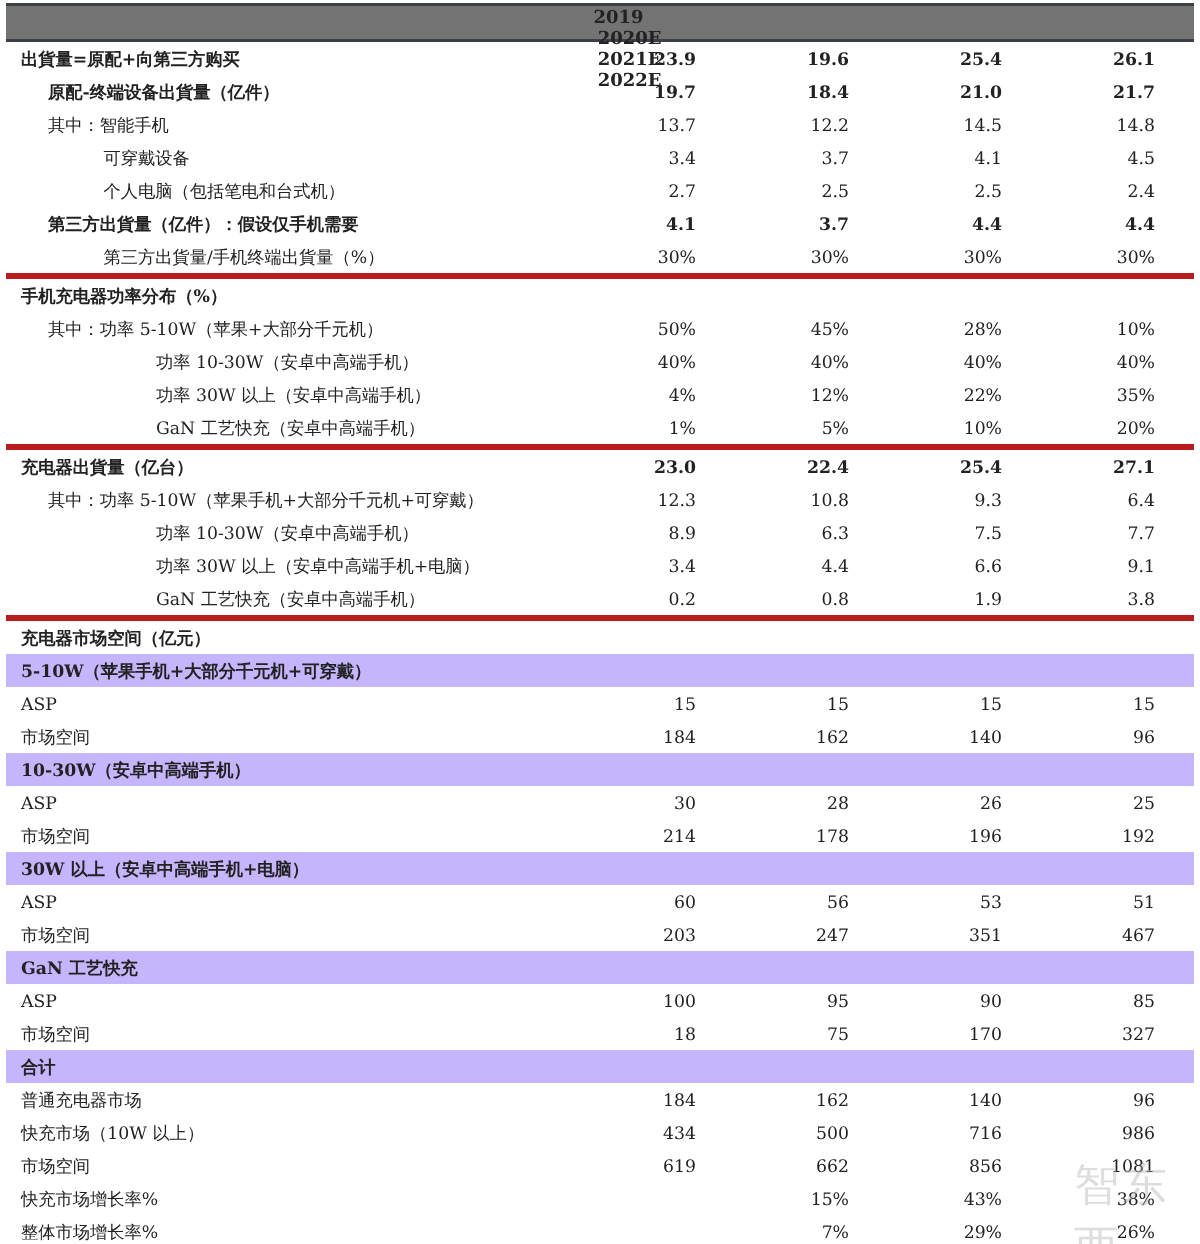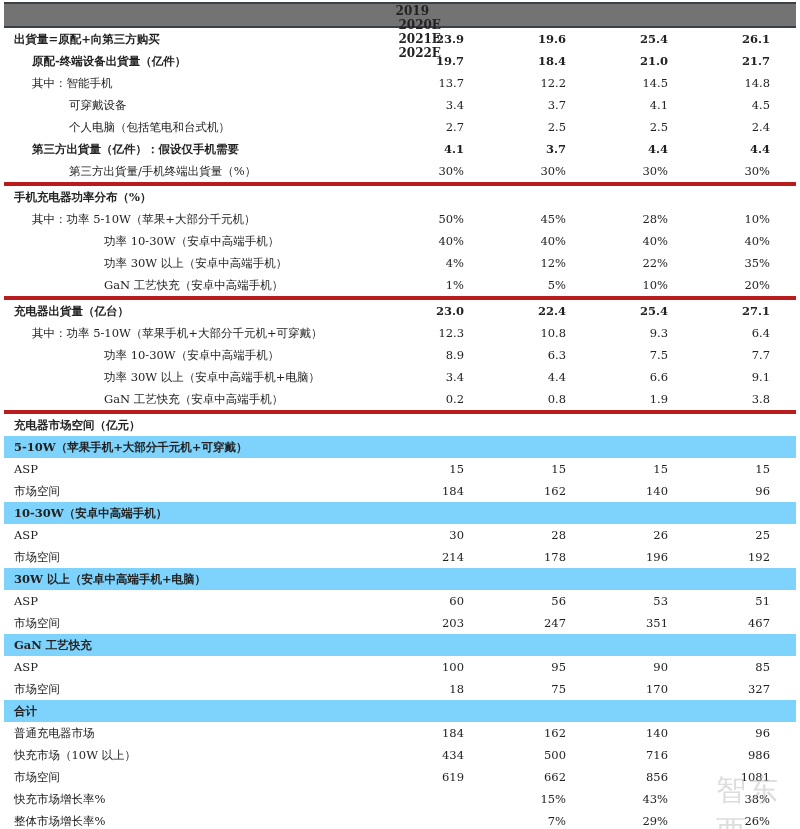--- a/index.html
+++ b/index.html
@@ -1,21 +1,21 @@
 <!DOCTYPE html>
 <html><head>
 <meta charset="utf-8">
 <style>
   html, body { margin: 0; padding: 0; background: #ffffff; }
   body { width: 800px; height: 829px; overflow: hidden; font-family: "DejaVu Serif", "Liberation Serif", serif; color: #222; }
   .table { position: absolute; left: 4px; top: 2px; width: 792px; }
   .hdr { height: 22px; background: #737373; border-top: 2px solid #3a3f48; border-bottom: 2px solid #3a3f48; display: flex; align-items: center; font-weight: bold; font-size: 12px; flex-direction: column; }
   .row { height: 22px; display: flex; align-items: center; font-size: 11.5px; }
   .row.sec { border-top: 4px solid #b91c1c; }
-  .row.band { background: #7dd3fc; }
+  .row.band { background: #c4b5fd; }
   .row.bold { font-weight: bold; }
   .lbl { width: 392px; padding-left: 10px; box-sizing: border-box; white-space: nowrap; overflow: hidden; }
   .lbl.i1 { padding-left: 28px; }
   .lbl.i2 { padding-left: 65px; }
   .lbl.i3 { padding-left: 100px; }
   .c { width: 100px; text-align: right; box-sizing: border-box; padding-right: 10px; }
   .c.c1 { width: 78px; }
   .c.c2 { width: 102px; }
   .c.c3 { width: 102px; }
   .c.c4 { width: 102px; }

